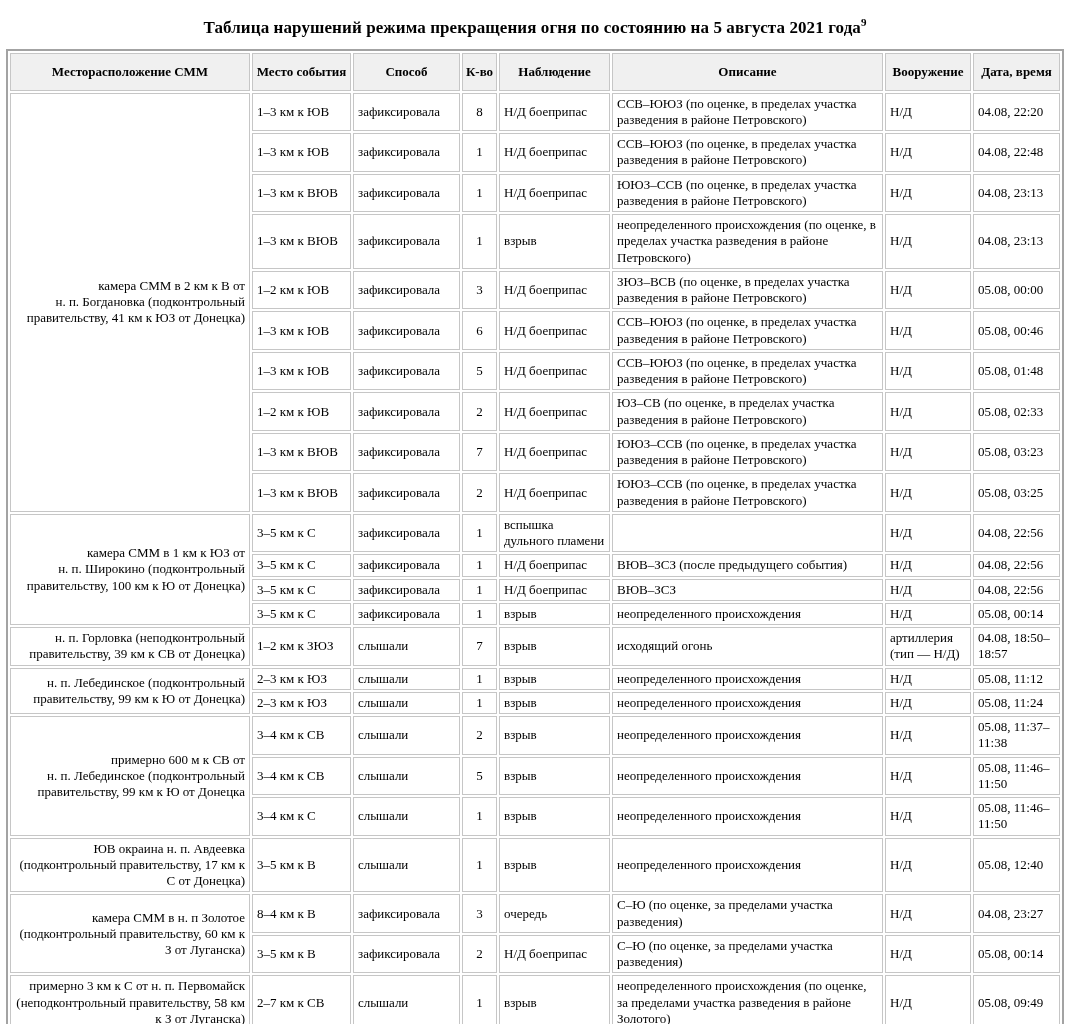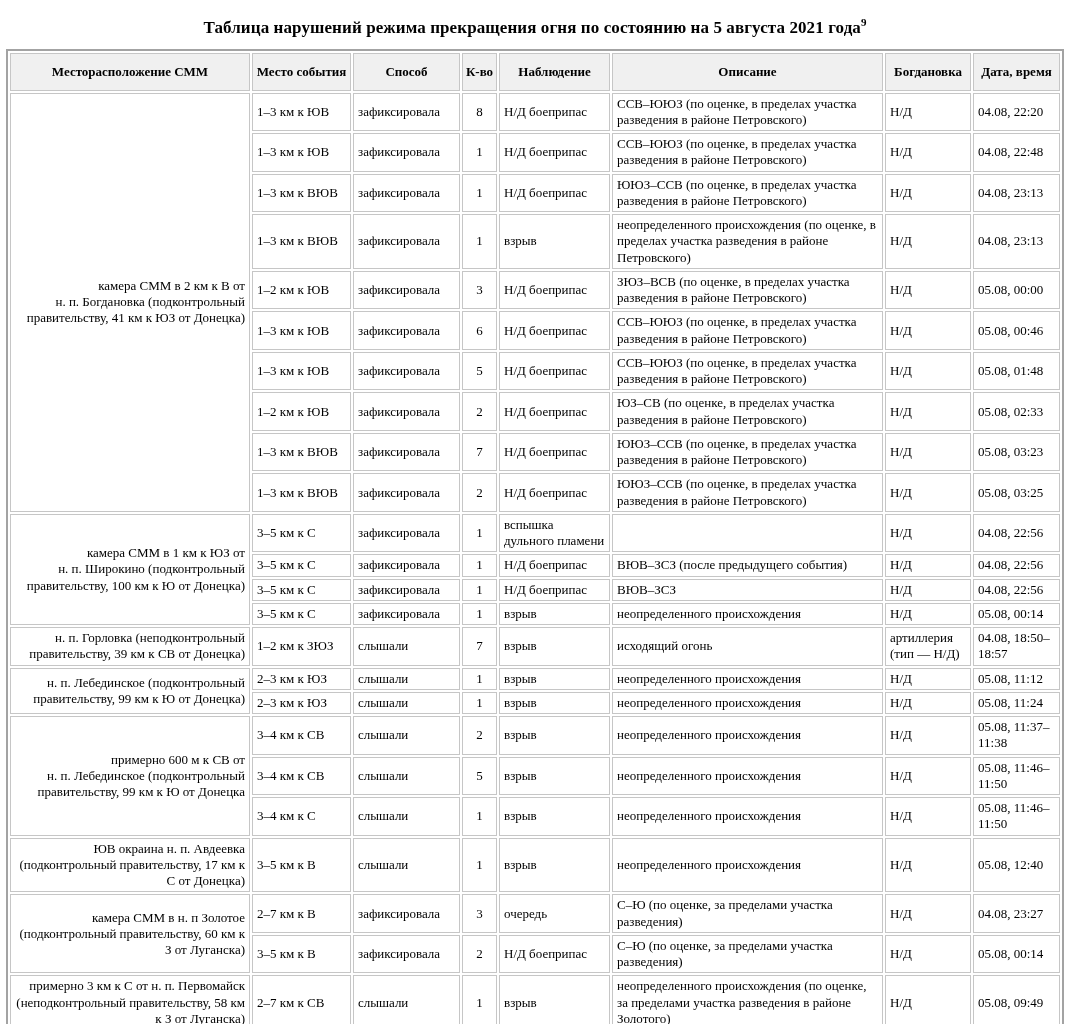--- a/index.html
+++ b/index.html
@@ -70,21 +70,21 @@
       <col style="width:87px">
   </colgroup>
   <thead>
     <tr>
       <th>Месторасположение СММ</th>
       <th>Место события</th>
       <th>Способ</th>
       <th>К-во</th>
       <th>Наблюдение</th>
       <th>Описание</th>
-      <th>Богдановка</th>
+      <th>Вооружение</th>
       <th>Дата, время</th>
     </tr>
   </thead>
   <tbody>
       <tr>
         <td class="location" rowspan="10">камера СММ в 2 км к В от
 н. п. Богдановка (подконтрольный правительству, 41 км к ЮЗ от Донецка)</td>
         <td>1–3 км к ЮВ</td>
         <td>зафиксировала</td>
         <td class="count">8</td>
@@ -275,21 +275,21 @@
         <td>3–5 км к В</td>
         <td>слышали</td>
         <td class="count">1</td>
         <td>взрыв</td>
         <td>неопределенного происхождения</td>
         <td>Н/Д</td>
         <td>05.08, 12:40</td>
       </tr>
       <tr>
         <td class="location" rowspan="2">камера СММ в н. п Золотое (подконтрольный правительству, 60 км к З от Луганска)</td>
-        <td>2–7 км к В</td>
+        <td>8–4 км к В</td>
         <td>зафиксировала</td>
         <td class="count">3</td>
         <td>очередь</td>
         <td>С–Ю (по оценке, за пределами участка разведения)</td>
         <td>Н/Д</td>
         <td>04.08, 23:27</td>
       </tr>
       <tr>
         <td>3–5 км к В</td>
         <td>зафиксировала</td>

